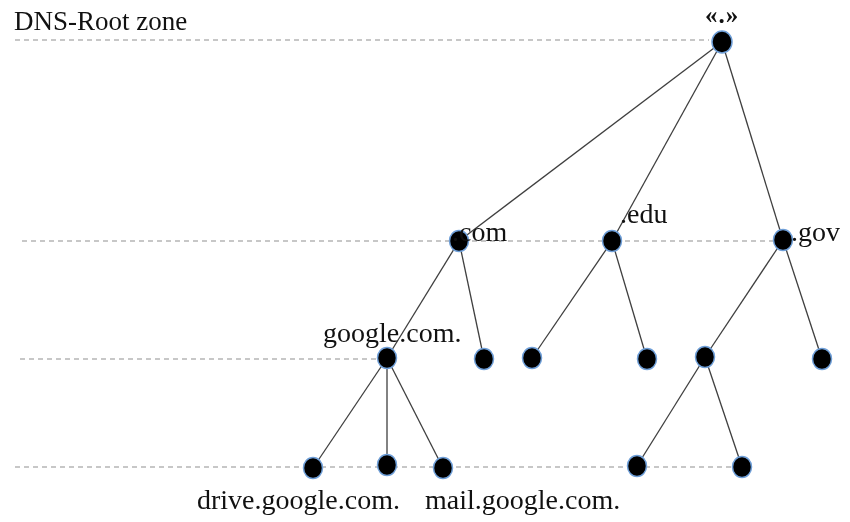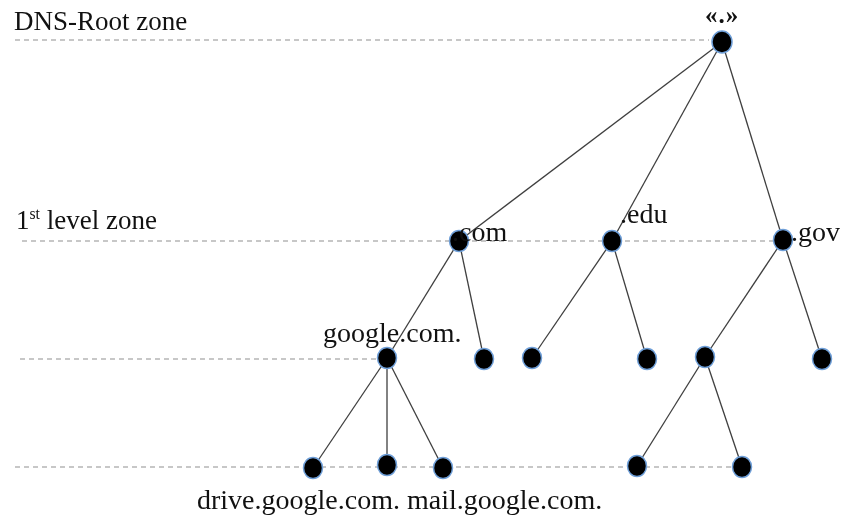--- a/index.html
+++ b/index.html
@@ -48,21 +48,21 @@
     text-align: center;
     font-size: 25px;
     font-weight: bold;
     letter-spacing: 1px;
   }
   .com-label    { left: 452px; top: 217px; }
   .edu-label    { left: 620px; top: 199px; }
   .gov-label    { left: 791px; top: 217px; }
   .google-label { left: 323px; top: 318px; }
   .drive-label  { left: 197px; top: 485px; }
-  .mail-label   { left: 407px; top: 485px; }
+  .mail-label   { left: 425px; top: 485px; }
 </style>
 </head>
 <body>
 
 <div class="canvas">
 
   <svg class="tree" id="tree-svg" width="850" height="522">
       <line x1="15" y1="40" x2="709" y2="40" stroke="#b5b5b5" stroke-width="1.3" stroke-dasharray="5,4"></line>
       <line x1="22" y1="241" x2="776" y2="241" stroke="#b5b5b5" stroke-width="1.3" stroke-dasharray="5,4"></line>
       <line x1="20" y1="359" x2="380" y2="359" stroke="#b5b5b5" stroke-width="1.3" stroke-dasharray="5,4"></line>
@@ -95,23 +95,20 @@
       <ellipse cx="387" cy="465" rx="9.5" ry="10.5" fill="#000000" stroke="#6f9fd8" stroke-width="1.5"></ellipse>
       <ellipse cx="443" cy="468" rx="9.5" ry="10.5" fill="#000000" stroke="#6f9fd8" stroke-width="1.5"></ellipse>
       <ellipse cx="637" cy="466" rx="9.5" ry="10.5" fill="#000000" stroke="#6f9fd8" stroke-width="1.5"></ellipse>
       <ellipse cx="742" cy="467" rx="9.5" ry="10.5" fill="#000000" stroke="#6f9fd8" stroke-width="1.5"></ellipse>
     </svg>
 
   <div class="lbl zone-label zone-label-root">
     <span>DNS-Root zone</span>
   </div>
 
-  <div class="lbl zone-label zone-label-1">
-    <span>1</span><sup>st</sup><span> level zone</span>
-  </div>
 
 
 
   <div class="lbl root-label">«.»</div>
   <div class="lbl node-label com-label">.com</div>
   <div class="lbl node-label edu-label">.edu</div>
   <div class="lbl node-label gov-label">.gov</div>
   <div class="lbl node-label drive-label">drive.google.com.</div>
   <div class="lbl node-label google-label">google.com.</div>
   <div class="lbl node-label mail-label">mail.google.com.</div>

